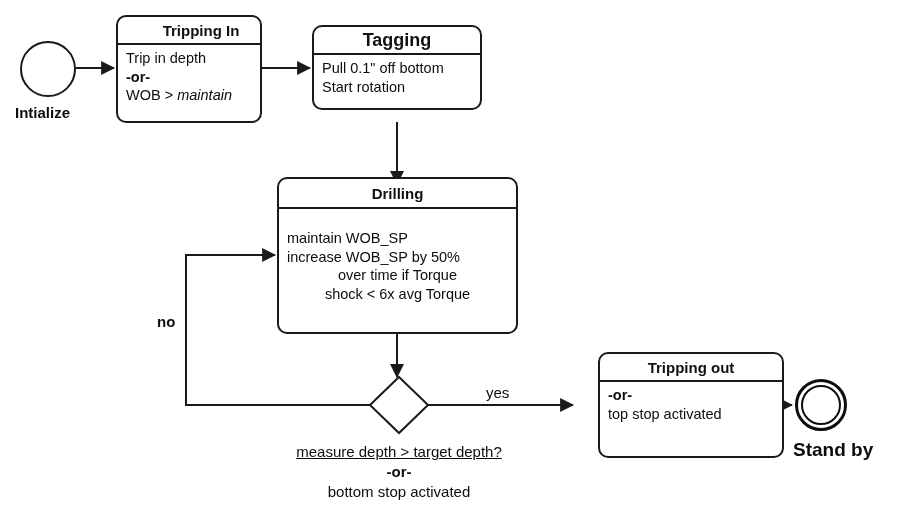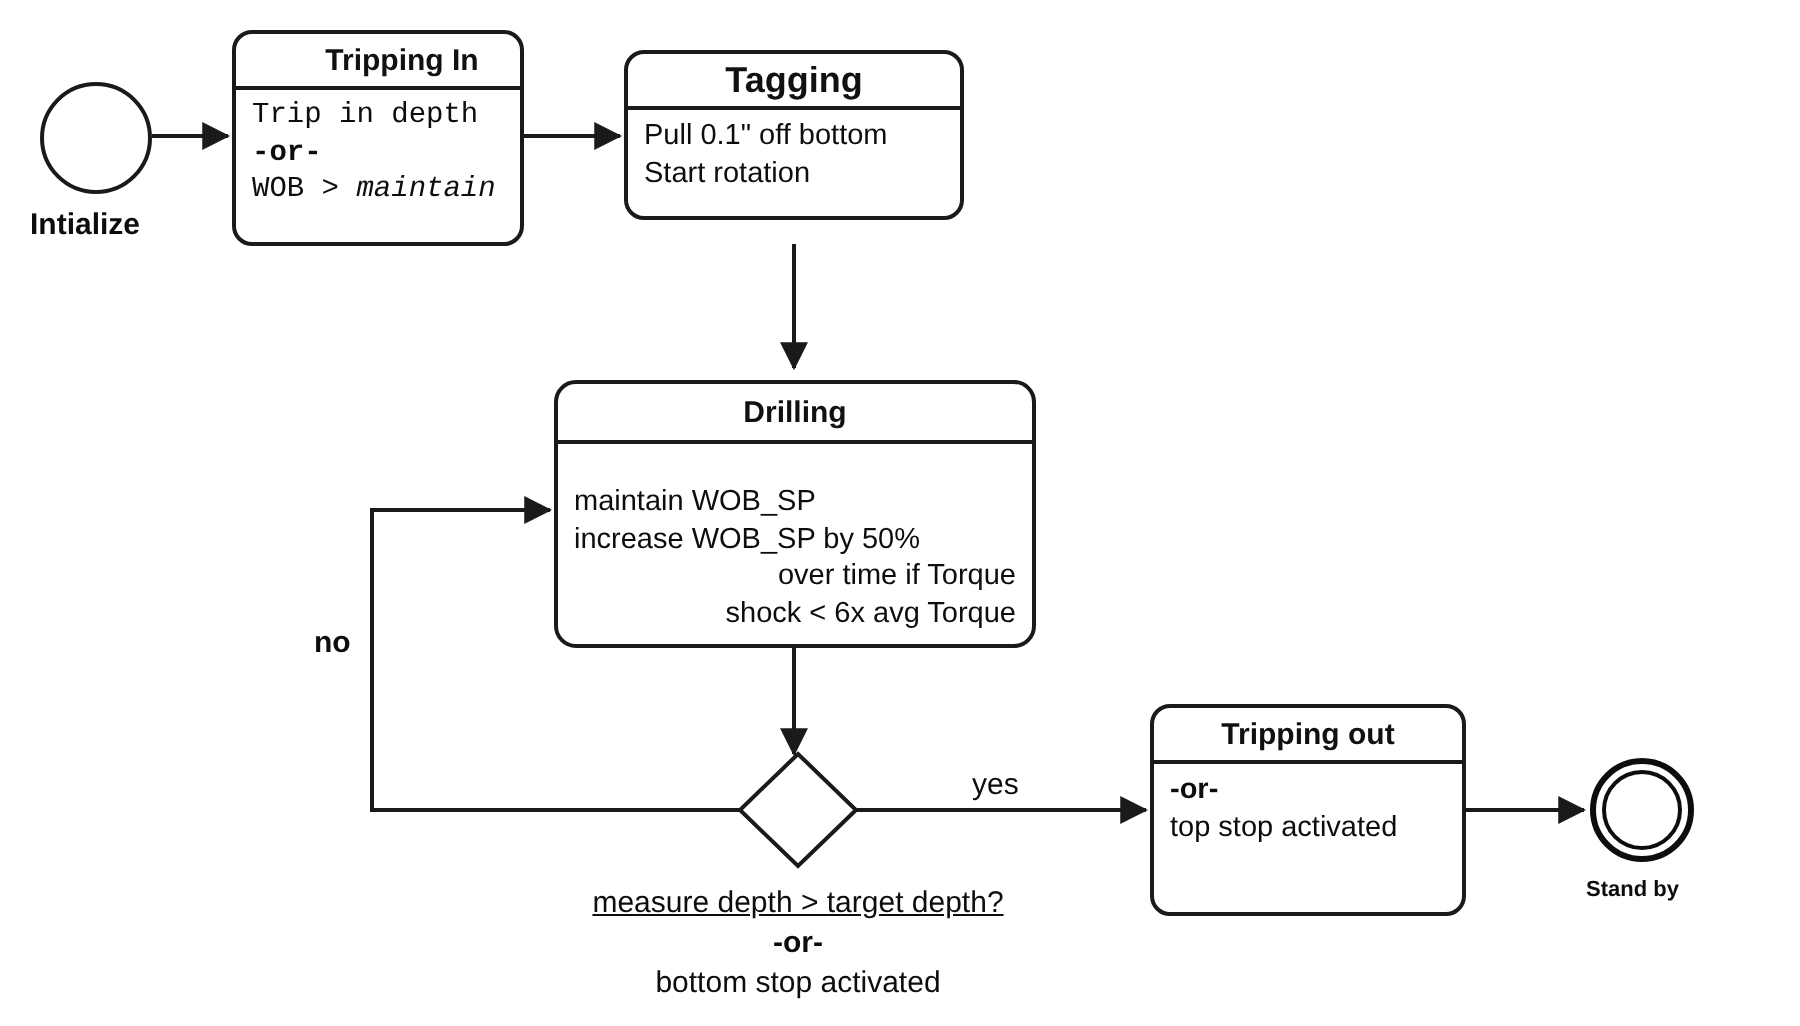--- a/index.html
+++ b/index.html
@@ -11,21 +11,21 @@
   
   .state{position:absolute;box-sizing:border-box;background:#ffffff;
          border:2px solid #1a1a1a;border-radius:10px;overflow:hidden;}
   .state .hdr{font-weight:bold;text-align:center;color:#111;
               border-bottom:2px solid #1a1a1a;box-sizing:border-box;
               display:flex;align-items:center;justify-content:center;}
   .state .body{box-sizing:border-box;padding:4px 8px 2px 8px;}
   .state .body .ln{white-space:nowrap;line-height:1.28;}
   .ln.bold{font-weight:bold;}
   .ital-word{font-style:italic;}
-  .ln.right{text-align:right;}
+  .ln.right{text-align:center;}
 
   
   .circ{position:absolute;border:2px solid #1a1a1a;border-radius:50%;
         background:#ffffff;box-sizing:border-box;}
   .circ-final-outer{position:absolute;border:3px solid #0d0d0d;border-radius:50%;
         background:#fff;box-sizing:border-box;}
   .circ-final-inner{position:absolute;border:2px solid #0d0d0d;border-radius:50%;
         background:#fff;box-sizing:border-box;}
 
   
@@ -60,56 +60,56 @@
     <path d="M 732 405 L 792 405" stroke="#1a1a1a" stroke-width="2" fill="none" marker-end="url(#arrow)"></path>
 
     <polygon points="399,377 428,405 399,433 370,405" fill="#ffffff" stroke="#1a1a1a" stroke-width="2"></polygon>
   </svg>
 
   <div class="circ" style="left:20px;top:41px;width:56px;height:56px;"></div>
   <div class="lbl bold" style="left:15px;top:103px;font-size:15px;">Intialize</div>
 
   <div class="state" style="left:116px;top:15px;width:146px;height:108px;">
     <div class="hdr" style="height:28px;font-size:15px;padding-left:24px;">Tripping In</div>
-    <div class="body" style="font-size:14.5px;font-family:Liberation Mono, monospace;">
+    <div class="body" style="font-size:14.5px;">
       <div class="ln">Trip in depth</div>
       <div class="ln bold">-or-</div>
       <div class="ln"><span>WOB &gt; </span><span class="ital-word">maintain</span></div>
     </div>
   </div>
 
   <div class="state" style="left:312px;top:25px;width:170px;height:85px;">
     <div class="hdr" style="height:28px;font-size:18px;">Tagging</div>
     <div class="body" style="font-size:14.5px;">
       <div class="ln">Pull 0.1" off bottom</div>
       <div class="ln">Start rotation</div>
     </div>
   </div>
 
-  <div class="state" style="left:277px;top:190px;width:241px;height:134px;border-radius:11px;">
+  <div class="state" style="left:277px;top:177px;width:241px;height:157px;">
     <div class="hdr" style="height:30px;font-size:15px;">Drilling</div>
     <div class="body" style="font-size:14.5px;padding-top:20px;">
       <div class="ln">maintain WOB_SP</div>
       <div class="ln">increase WOB_SP by 50%</div>
       <div class="ln right">over time if Torque</div>
       <div class="ln right">shock &lt; 6x avg Torque</div>
     </div>
   </div>
 
-  <div class="state" style="left:575px;top:352px;width:158px;height:106px;">
+  <div class="state" style="left:598px;top:352px;width:186px;height:106px;">
     <div class="hdr" style="height:28px;font-size:15px;">Tripping out</div>
     <div class="body" style="font-size:14.5px;">
       <div class="ln bold">-or-</div>
       <div class="ln">top stop activated</div>
     </div>
   </div>
 
   <div class="circ-final-outer" style="left:795px;top:379px;width:52px;height:52px;"></div>
   <div class="circ-final-inner" style="left:801px;top:385px;width:40px;height:40px;"></div>
-  <div class="lbl bold" style="left:793px;top:438px;font-size:11px;">Stand by</div>
+  <div class="lbl bold" style="left:793px;top:438px;font-size:19px;">Stand by</div>
 
   <div class="lbl" style="left:157px;top:312px;font-size:15px;font-weight:bold;">no</div>
   <div class="lbl" style="left:486px;top:383px;font-size:15px;">yes</div>
 
   <div class="lbl ctr" style="left:399px;top:442px;font-size:15px;transform:translateX(-50%);text-decoration:underline;">measure depth &gt; target depth?</div>
   <div class="lbl ctr bold" style="left:399px;top:462px;font-size:15px;transform:translateX(-50%);">-or-</div>
   <div class="lbl ctr" style="left:399px;top:482px;font-size:15px;transform:translateX(-50%);">bottom stop activated</div>
 
 </div>
 

